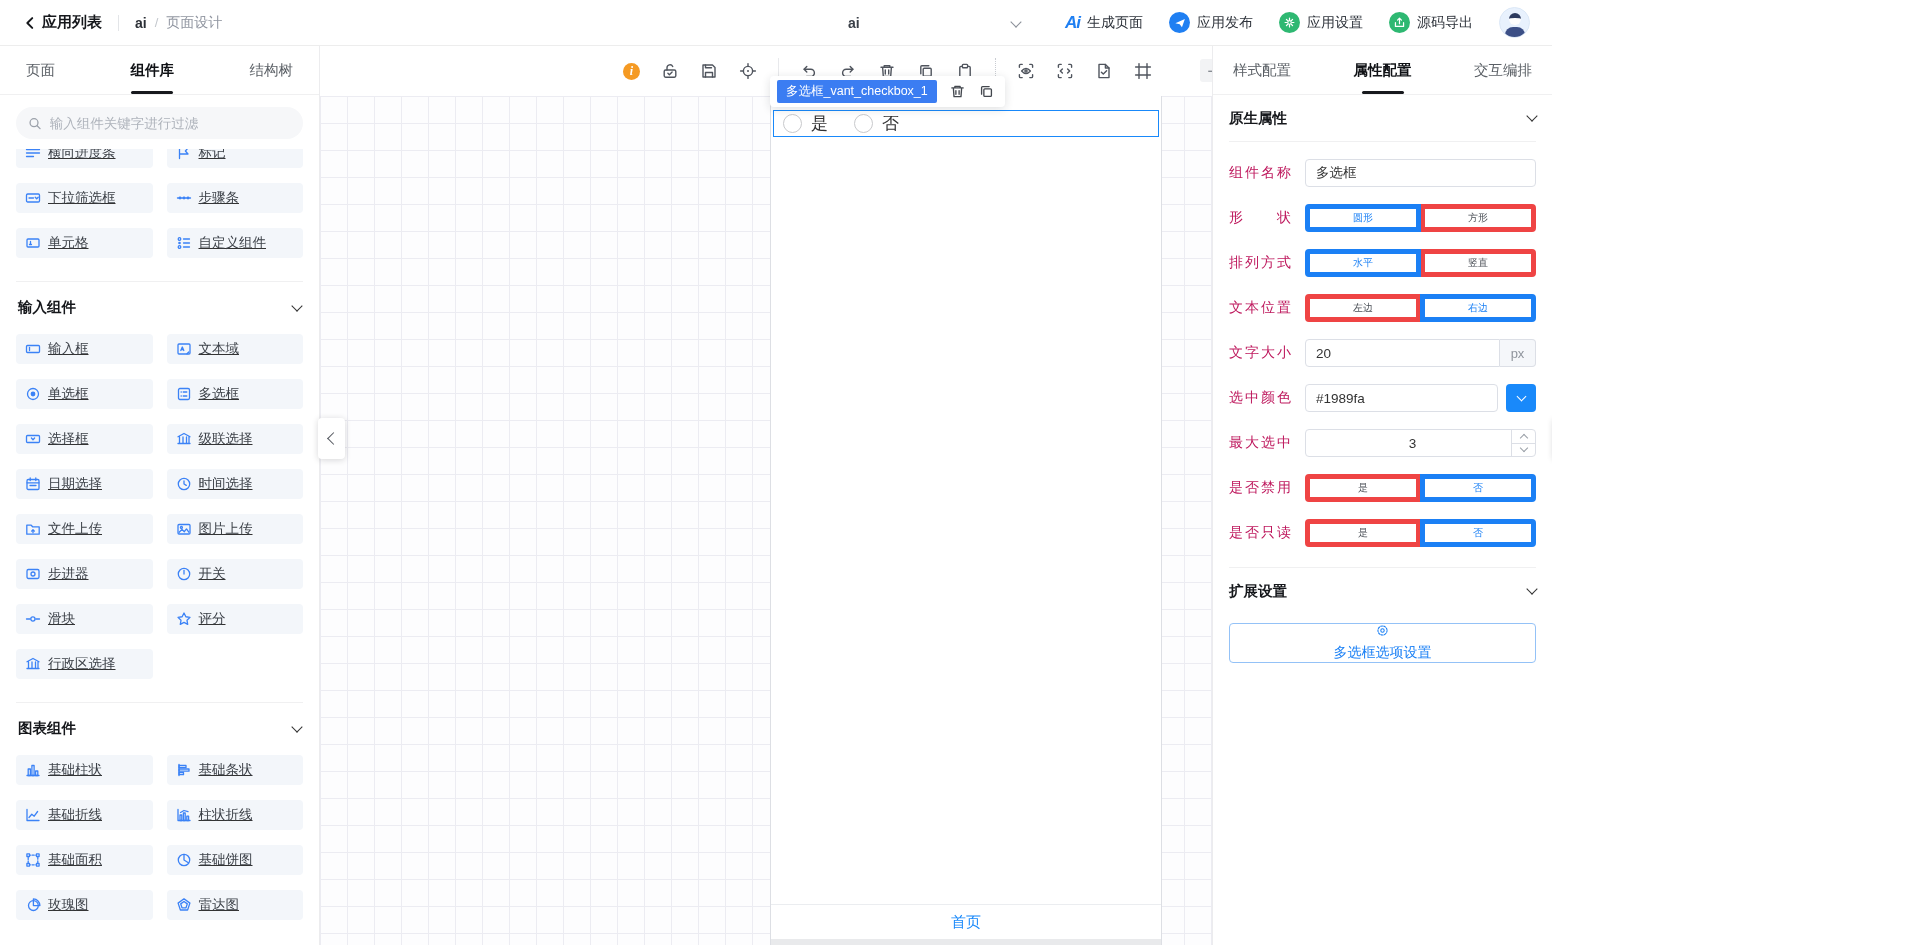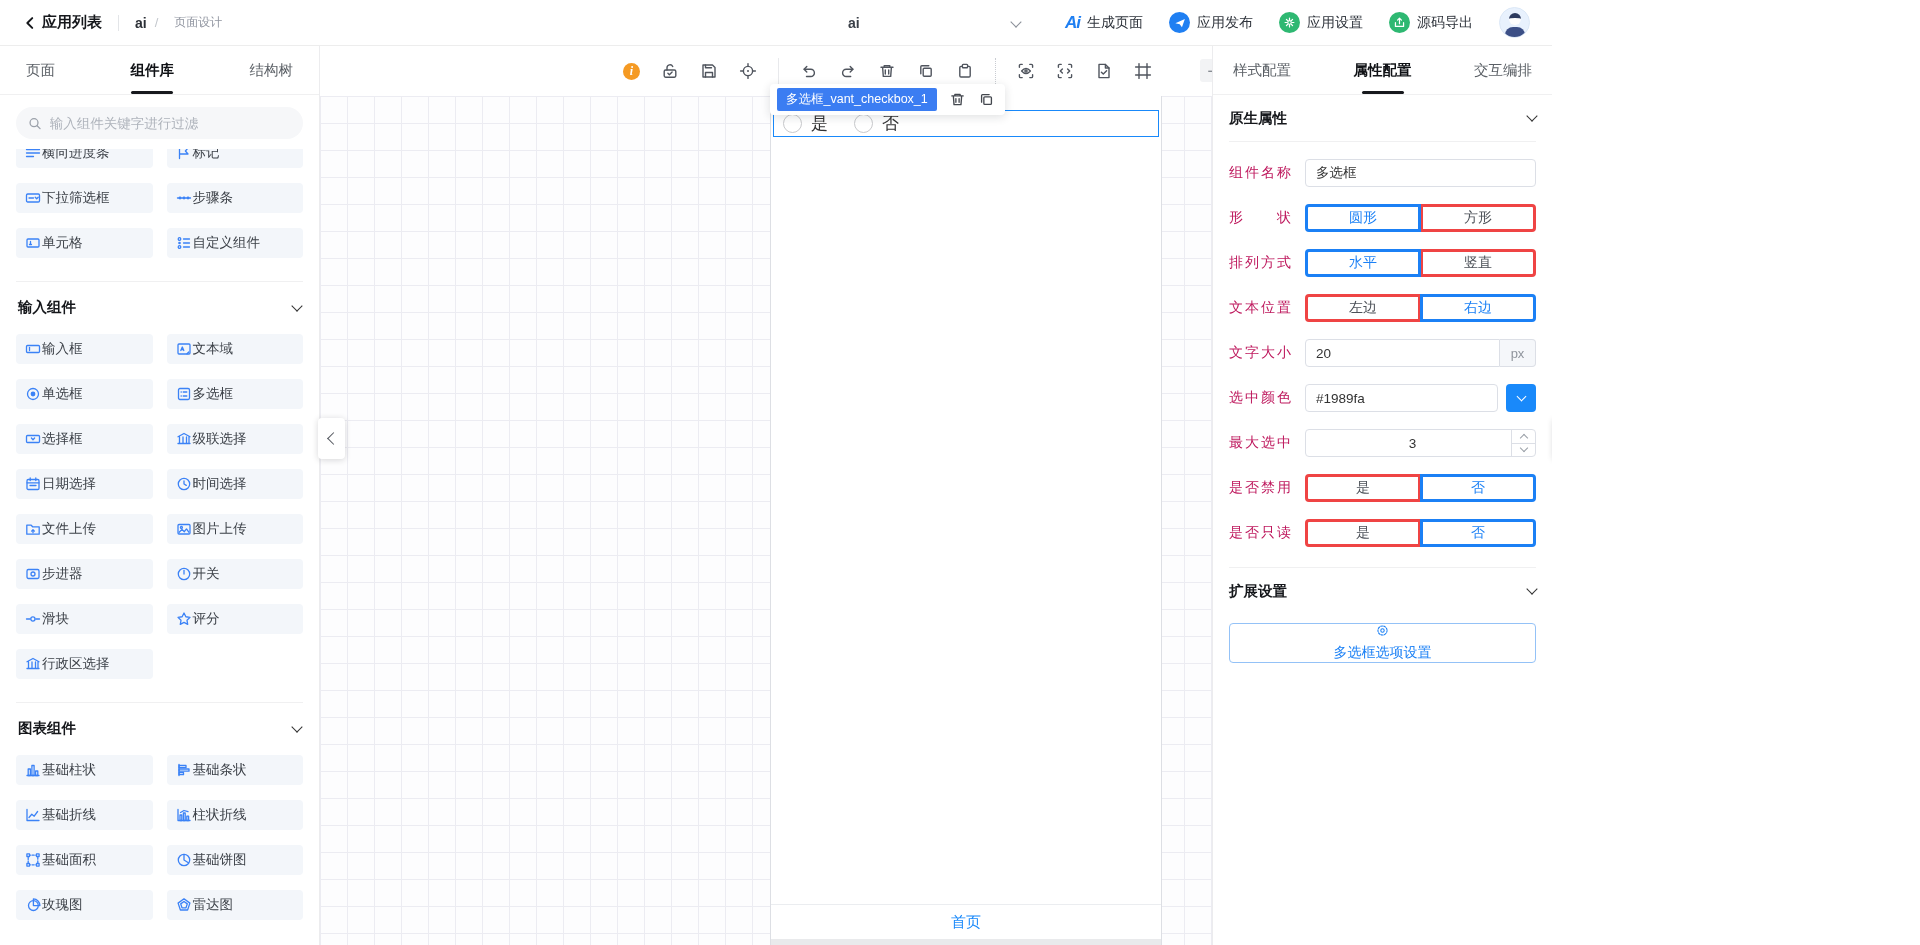--- a/index.html
+++ b/index.html
@@ -8,21 +8,21 @@
   .app { position:relative; width:1552px; height:945px; overflow:hidden; }
 
   
   .hdr { position:absolute; top:0; left:0; right:0; height:46px; background:#fff; border-bottom:1px solid #ededed; display:flex; align-items:center; padding:0 22px; z-index:20; }
   .hdr-left { display:flex; align-items:center; }
   .back { display:flex; align-items:center; gap:4px; cursor:pointer; }
   .back-label { font-size:15px; font-weight:bold; color:#16181c; }
   .hdr-div { width:1px; height:16px; background:#e3e5e8; margin:0 16px; }
   .crumb-app { font-size:14px; font-weight:bold; color:#2b2f36; }
   .crumb-sep { margin:0 8px; color:#c3c7cd; font-size:13px; }
-  .crumb-page { font-size:12px; color:#9095a0;margin-left:8px; }
+  .crumb-page { font-size:14px; color:#9095a0; }
   .page-select { position:absolute; left:690px; width:340px; top:0; height:46px; display:flex; align-items:center; justify-content:space-between; padding:0 10px 0 158px; cursor:pointer; }
   .page-select-val { font-size:14px; color:#3a3f47; font-weight:bold; }
   .hdr-right { margin-left:auto; display:flex; align-items:center; gap:26px; }
   .hdr-act { display:flex; align-items:center; gap:7px; font-size:14px; color:#2e333b; cursor:pointer; }
   .ai-logo { color:#1f7ff2; font-weight:bold; font-style:italic; font-size:17px; letter-spacing:-1px; }
   .circ { width:21px; height:21px; border-radius:50%; display:flex; align-items:center; justify-content:center; }
   .circ.blue { background:#1f7ff2; }
   .circ.green { background:#2eb872; }
   .avatar { width:31px; height:31px; border-radius:50%; background:#e8f1fd; position:relative; overflow:hidden; border:1px solid #dce8f7; }
   .avatar .head { position:absolute; left:9px; top:5px; width:12px; height:12px; border-radius:50%; background:#fdfdfd; border-top:5px solid #2c3a5e; }
@@ -36,21 +36,21 @@
   .tabs { height:49px; border-bottom:1px solid #f0f0f1; display:flex; align-items:center; justify-content:space-between; padding:0 26px; flex:none; }
   .tab { font-size:14.5px; color:#5b6066; cursor:pointer; position:relative; height:100%; display:flex; align-items:center; }
   .tab.on { color:#101216; font-weight:bold; }
   .tab.on:after { content:""; position:absolute; left:50%; transform:translateX(-50%); bottom:0; width:42px; height:3px; background:#17191d; border-radius:2px; }
   .lp-search { margin:12px 16px 10px; height:32px; background:#f6f7f9; border-radius:16px; display:flex; align-items:center; gap:8px; padding:0 12px; flex:none; }
   .lp-search input { border:none; outline:none; background:transparent; font-size:13.5px; color:#333; width:100%; font-family:inherit; }
   .lp-search input::placeholder { color:#aeb3bb; }
   .lp-scroll { flex:1; overflow:hidden; padding:0 16px; }
   .lp-inner { margin-top:-11px; }
   .lp-grid { display:grid; grid-template-columns:1fr 1fr; gap:15px 14px; }
-  .lp-item { height:30px; background:#f3f6fa; border-radius:4px; display:flex; align-items:center; gap:1px; padding:0 9px; cursor:pointer; }
+  .lp-item { height:30px; background:#f3f6fa; border-radius:4px; display:flex; align-items:center; gap:7px; padding:0 9px; cursor:pointer;text-decoration:underline; }
   .lp-item span.lbl { font-size:13.5px; color:#3c4148; white-space:nowrap; }
   .lp-item .ic { width:16px; height:16px; flex:none; display:flex; }
   .lp-sec { grid-column:1/-1; display:flex; align-items:center; justify-content:space-between; border-top:1px solid #f0f0f1; margin-top:8px; padding:16px 2px 2px; cursor:pointer; }
   .lp-sec .t { font-size:14.5px; font-weight:bold; color:#15171b; }
 
   
   .cv { position:absolute; top:46px; left:320px; width:1260px; bottom:0; background:#fff; }
   .cv-grid { position:absolute; top:50px; left:0; right:0; bottom:0;
     background-color:#fdfdfe;
     background-image:linear-gradient(#ececf2 1px,transparent 1px),linear-gradient(90deg,#ececf2 1px,transparent 1px);
@@ -68,21 +68,21 @@
   .phone { position:absolute; left:450px; top:50px; width:392px; bottom:0; background:#fff; border-left:1px solid #dddfe4; border-right:1px solid #dddfe4; }
   .sel-comp { position:absolute; top:14px; left:2px; right:2px; height:27px; border:1px solid #1989fa; display:flex; align-items:center; gap:26px; padding-left:9px; background:#fff; cursor:pointer; }
   .opt { display:flex; align-items:center; gap:9px; }
   .opt .ring { width:19px; height:19px; border:1px solid #c8c9cc; border-radius:50%; background:#fff; cursor:pointer; flex:none; }
   .opt .ol { font-size:17px; color:#323233; }
   .tabbar { position:absolute; left:0; right:0; bottom:6px; height:35px; border-top:1px solid #ebedf0; display:flex; align-items:center; justify-content:center; background:#fff; }
   .tabbar .tl { color:#1989fa; font-size:15px; cursor:pointer; }
   .home-strip { position:absolute; left:0; right:0; bottom:0; height:6px; background:#e9eaec; }
 
   
-  .sel-pop { position:absolute; left:450px; top:30px; height:31px; background:#fff; border-radius:4px; box-shadow:0 2px 10px rgba(31,35,41,.14); display:flex; align-items:center; gap:12px; padding:0 10px 0 7px; z-index:15;margin-top:8px; }
+  .sel-pop { position:absolute; left:450px; top:30px; height:31px; background:#fff; border-radius:4px; box-shadow:0 2px 10px rgba(31,35,41,.14); display:flex; align-items:center; gap:12px; padding:0 10px 0 7px; z-index:15; }
   .sel-tag { background:#3b7df2; color:#fff; font-size:12.5px; padding:3px 9px; border-radius:2px; white-space:nowrap; cursor:pointer; }
   .pop-ic { width:17px; height:17px; display:flex; cursor:pointer; }
 
   
   .handle { position:absolute; width:27px; height:41px; background:#fff; border-radius:4px; box-shadow:0 1px 6px rgba(31,35,41,.18); display:flex; align-items:center; justify-content:center; cursor:pointer; z-index:12; top:372px; }
   .handle .hc { width:9px; height:9px; border-right:1.8px solid #51555c; border-bottom:1.8px solid #51555c; }
   .handle.l { left:-2px; } .handle.l .hc { transform:rotate(135deg); margin-left:4px; }
   .handle.r { left:1233px; } .handle.r .hc { transform:rotate(-45deg); margin-right:4px; }
 
   
@@ -90,21 +90,21 @@
   .rp .tabs { padding:0 20px; }
   .rp-body { padding:0 16px; }
   .sec-hd { height:47px; display:flex; align-items:center; justify-content:space-between; border-bottom:1px solid #f0f0f1; cursor:pointer; }
   .sec-hd .t { font-size:14.5px; font-weight:bold; color:#15171b;text-align:center; }
   .frow { display:flex; align-items:center; margin-top:17px; }
   .frow:first-of-type { margin-top:14px; }
   .f-label { width:62px; flex:none; font-size:14px; color:#be185d; text-align:justify; text-align-last:justify; }
   .f-ctrl { flex:1; margin-left:14px; display:flex; align-items:center; position:relative; }
   .tin { width:100%; height:28px; border:1px solid #dcdfe6; border-radius:4px; padding:0 10px; font-size:13.5px; color:#333; outline:none; font-family:inherit; background:#fff; }
   .seg { display:flex; width:100%; height:28px; }
-  .seg > div { flex:1; display:flex; align-items:center; justify-content:center; font-size:14px; color:#4c5158; border:3px solid #ef4444; background:#fff; cursor:pointer;text-align:right; }
+  .seg > div { flex:1; display:flex; align-items:center; justify-content:center; font-size:10px; color:#4c5158; border:5px solid #ef4444; background:#fff; cursor:pointer;text-align:right; }
   .seg > div:first-child { border-radius:4px 0 0 4px; }
   .seg > div:last-child { border-radius:0 4px 4px 0; margin-left:-1px; }
   .seg > div.on { border-color:#1b80f5; color:#1b80f5; z-index:1; }
   .sfx-grp { display:flex; width:100%;border-radius:13px; }
   .sfx-grp .tin { border-radius:4px 0 0 4px; }
   .sfx { width:36px; height:28px; background:#f5f7fa; border:1px solid #dcdfe6; border-left:none; border-radius:0 4px 4px 0; display:flex; align-items:center; justify-content:center; font-size:13px; color:#8f949c; flex:none; }
   .swatch { width:30px; height:28px; margin-left:8px; border-radius:4px; display:flex; align-items:center; justify-content:center; cursor:pointer; flex:none; }
   .swatch .chev { border-color:#fff; width:7px; height:7px; margin-top:-3px; }
   .num-wrap { position:relative; width:100%; }
   .num-wrap .tin { text-align:center; padding-right:26px; }

